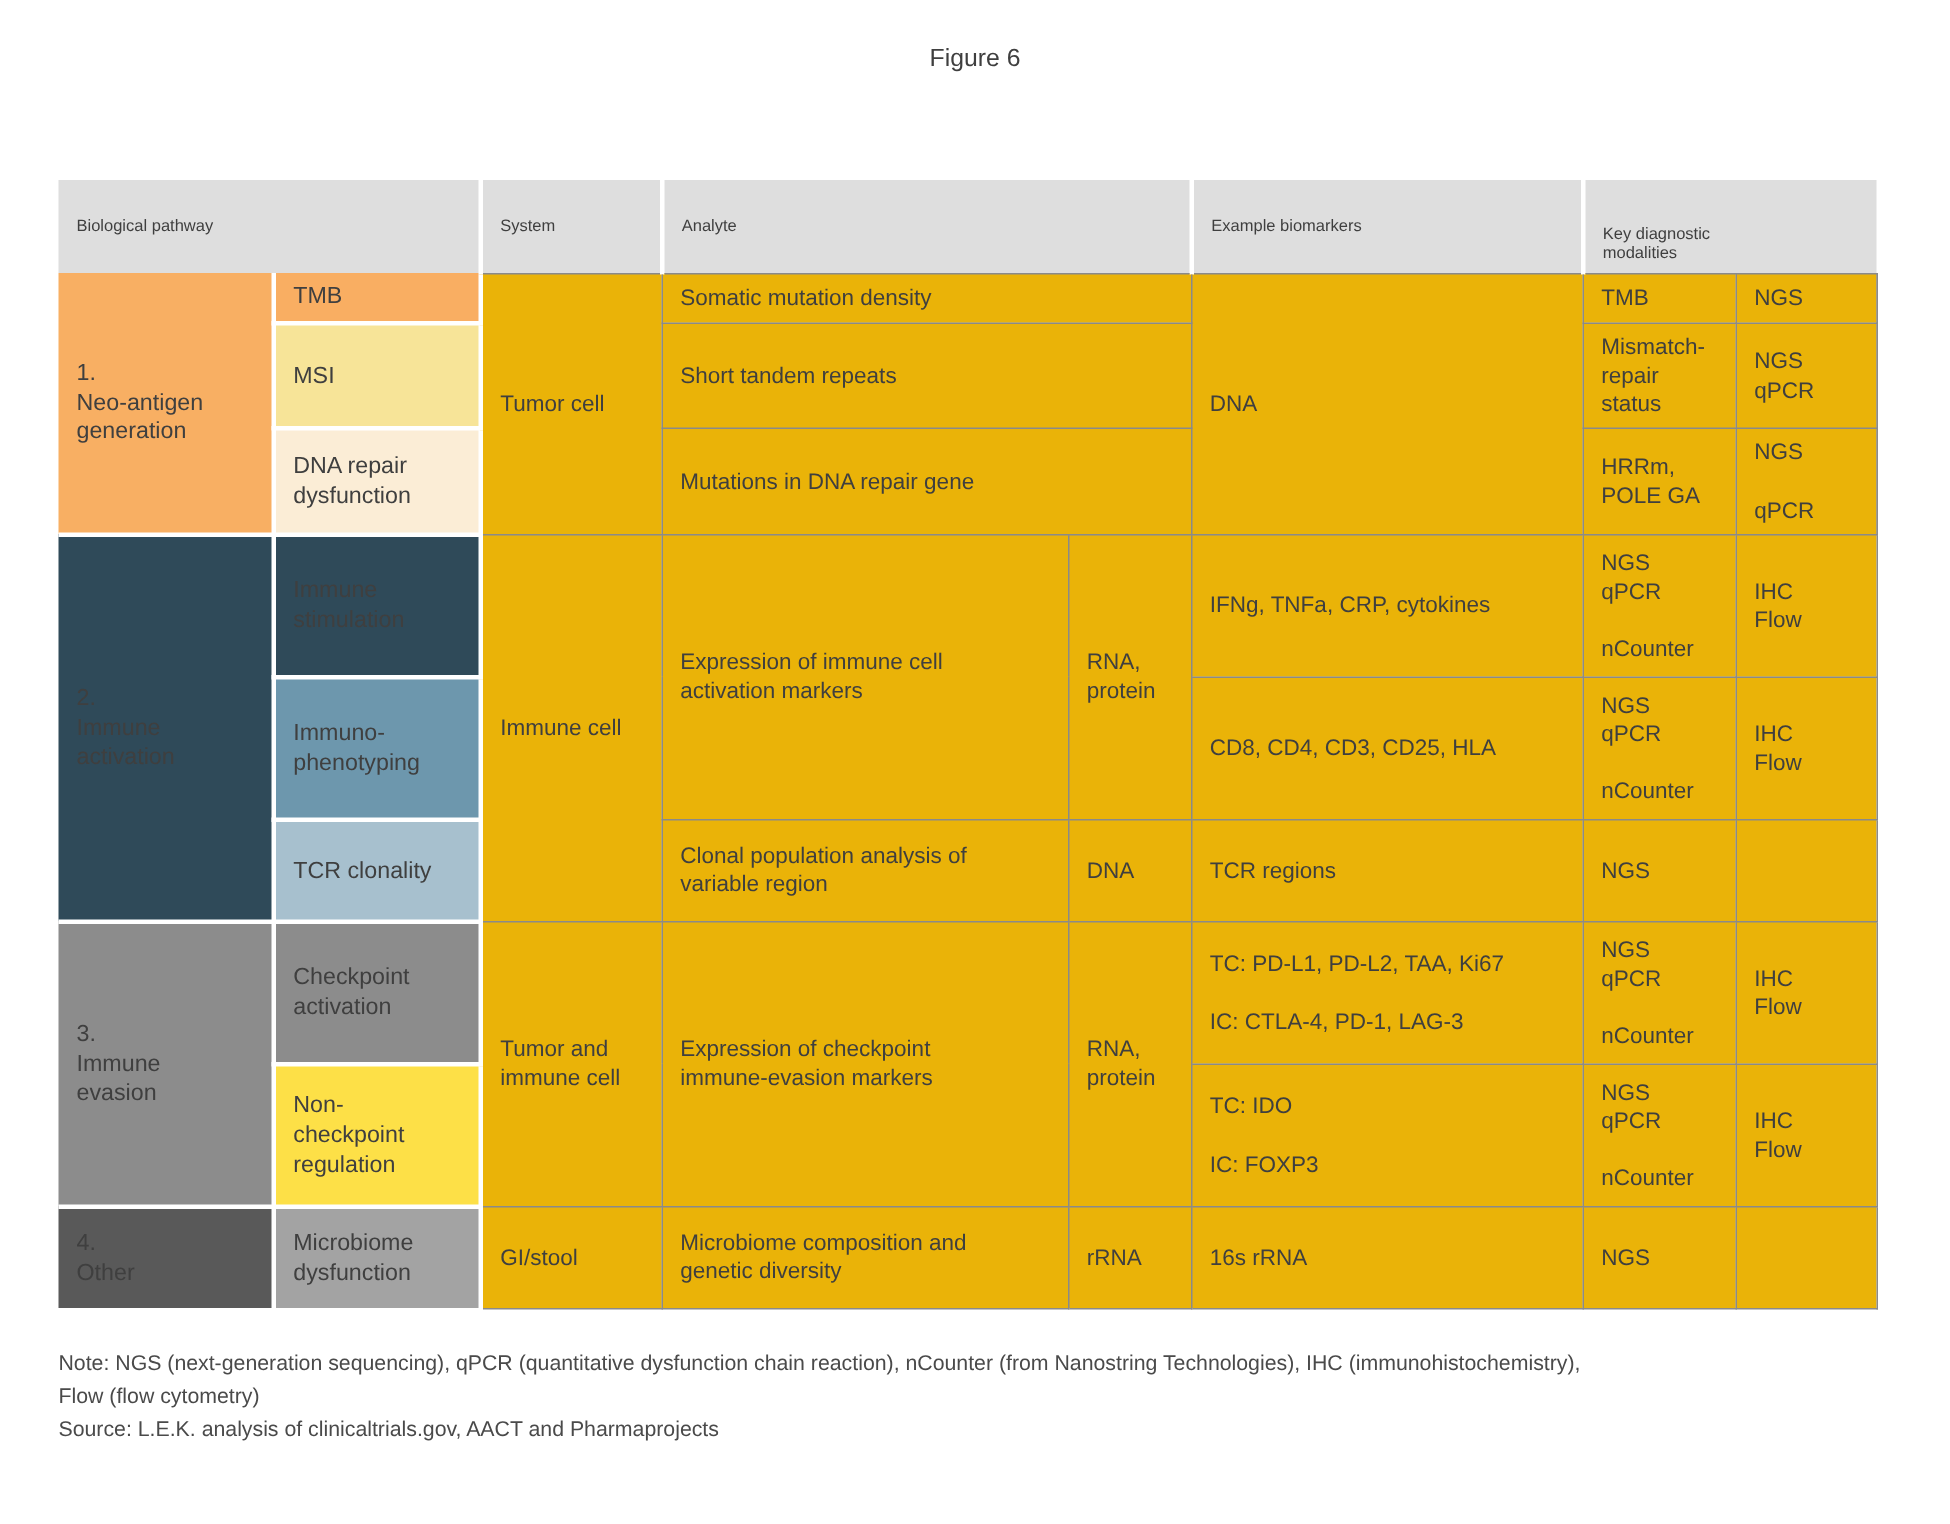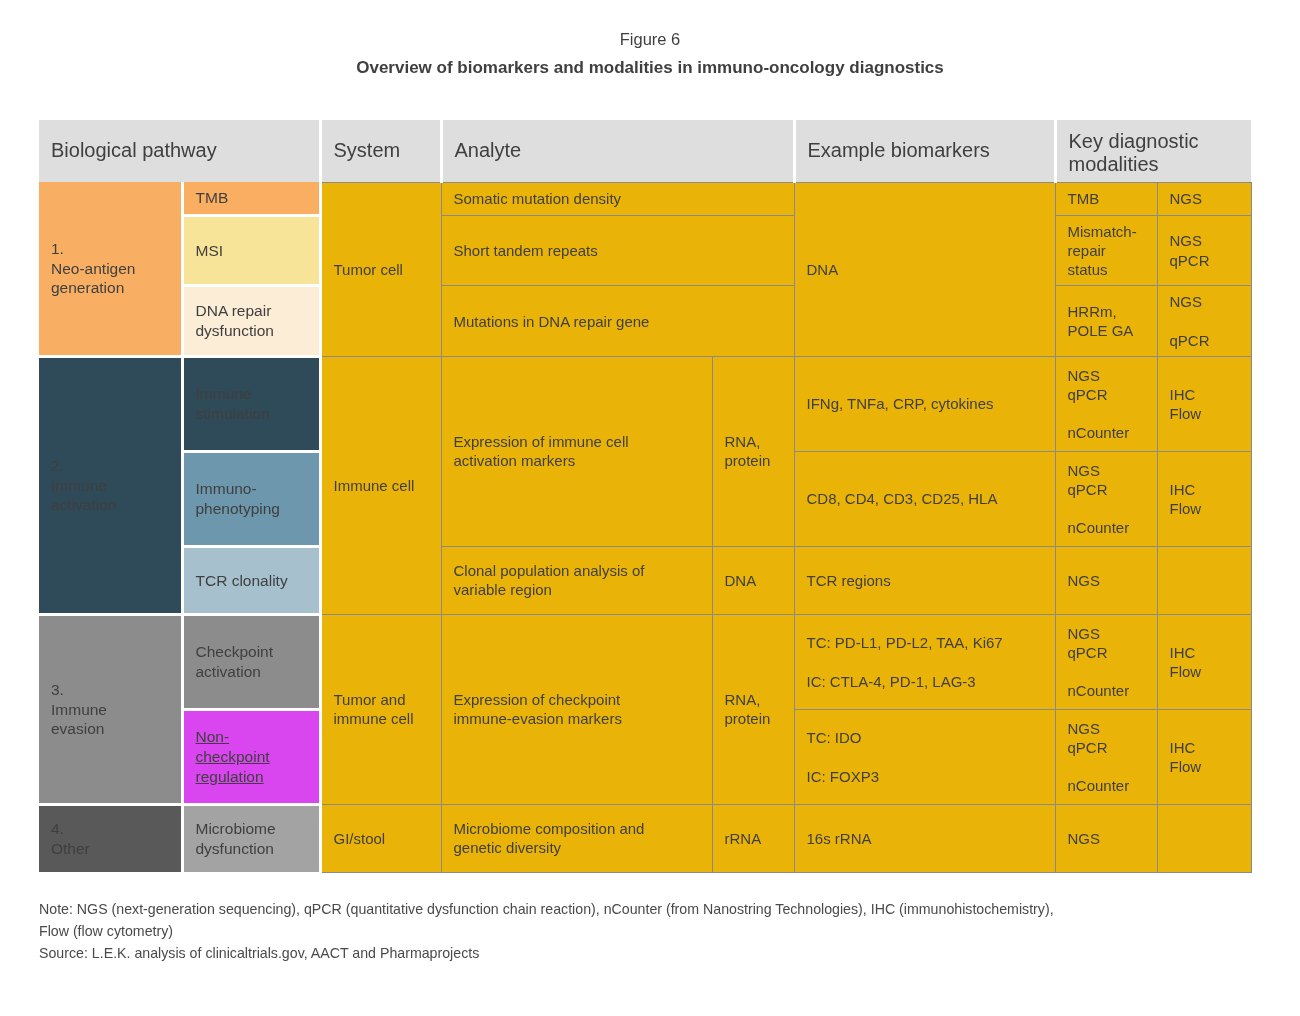--- a/index.html
+++ b/index.html
@@ -58,21 +58,21 @@
     line-height: 1.28;
   }
 
   
   .hdr td {
     background: #dedede;
     border: none;
     height: 62px;
     vertical-align: bottom;
     padding-bottom: 11px;
-    font-size: 20px;
+    font-size: 11px;
     color: #4a4a4a;
   }
   .hdr td.sep { background: #dedede; border-left: 3px solid #ffffff; }
   .hdr td.two-line { vertical-align: bottom; line-height: 1.15; margin-left: 30px; }
 
   
   td.cell {
     background: #eab308;
     border: 1px solid #8a8a8a;
   }
@@ -90,21 +90,21 @@
   .c-yellow   { background: #f7e498; color: #3f3f3f; }
   .c-cream    { background: #fbedd6; color: #3f3f3f; }
 
   .c-teal     { background: #2f4a59; color: #ffffff; }
   .c-teal2    { background: #2f4a59; color: #ffffff; }
   .c-blue     { background: #6d97ad; color: #ffffff; }
   .c-lblue    { background: #a7c0ce; color: #ffffff; }
 
   .c-gray     { background: #8c8c8c; color: #ffffff; }
   .c-gray2    { background: #8c8c8c; color: #ffffff; }
-  .c-lgray    { background: #d946ef; color: #3f3f3f; text-decoration: underline; }
+  .c-lgray    { background: #fde047; color: #3f3f3f; }
 
   .c-dgray    { background: #595959; color: #ffffff; }
   .c-dgray2   { background: #a3a3a3; color: #ffffff; }
 
   .lines { white-space: pre-line; }
 
   
   .notes {
     position: absolute;
     left: 39px;
@@ -114,21 +114,20 @@
     color: #4a4a4a;
     line-height: 1.55;
   }
   .notes .note-line { white-space: pre-line; }
 </style>
 </head>
 <body>
 
 <div class="title-block">
   <div class="fig-label">Figure 6</div>
-  <div class="fig-title">Overview of biomarkers and modalities in immuno-oncology diagnostics</div>
 </div>
 
 <div class="table-wrap">
 <table class="matrix">
   <colgroup>
     <col style="width:143px">
     <col style="width:138px">
     <col style="width:121px">
     <col style="width:271px">
     <col style="width:82px">

